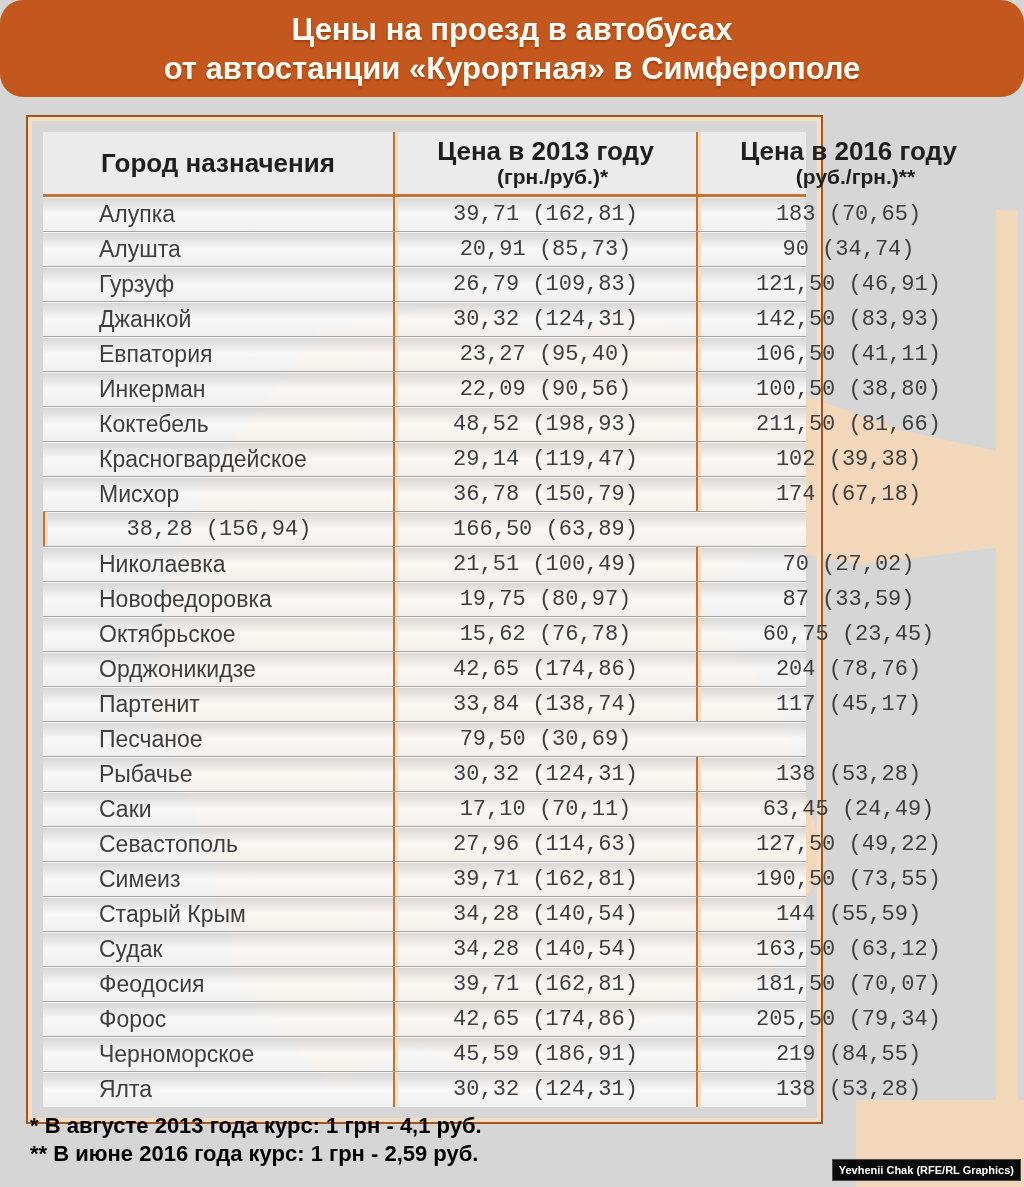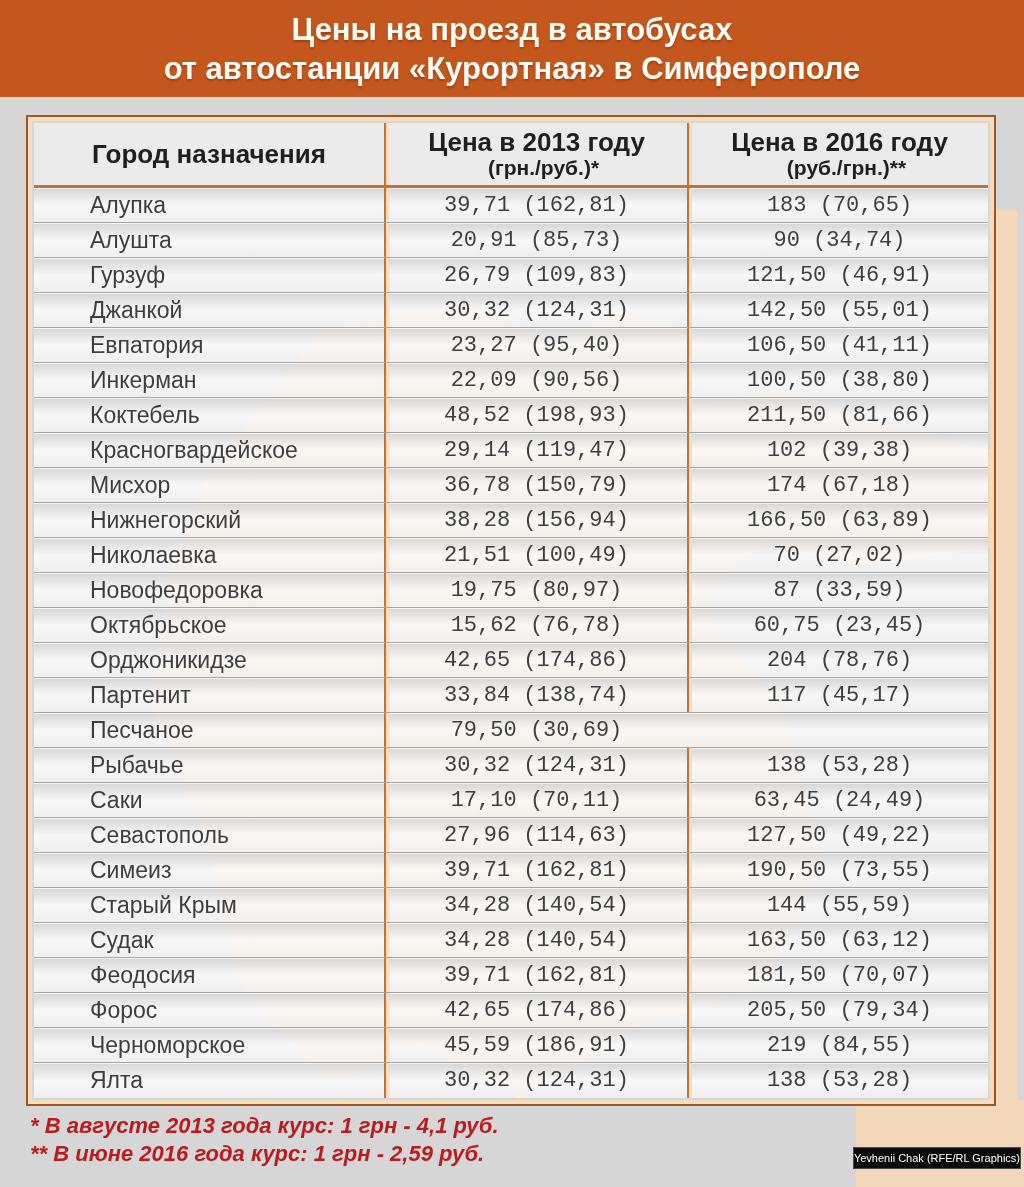--- a/index.html
+++ b/index.html
@@ -8,27 +8,28 @@
     background:#d6d6d6;
     font-family:"Liberation Sans", sans-serif;
   }
   .title-band {
     position:absolute; left:0; top:0; width:1024px; height:97px;
     background:#c4571d; z-index:1;
     display:flex; flex-direction:column; justify-content:center; align-items:center;
     color:#fdfdf6; font-weight:bold; font-size:31px; line-height:39px;
     text-shadow:0 2px 2px rgba(90,30,0,0.35);
     text-align:center;
+    border-radius:23px;
   }
   .watermark { position:absolute; left:0; top:0; z-index:0; }
 
   .table-frame {
-    position:absolute; left:26px; top:115px; width:970px; box-sizing:border-box;
+    position:absolute; left:26px; top:115px; width:797px; box-sizing:border-box;
     border:2px solid #a2551e;
-    padding:6px;
+    padding:15px;
     box-shadow: inset 0 0 0 4px #f6dcc1;
     z-index:1;
   }
   .thead {
     display:grid; grid-template-columns:350px 303px 303px;
     height:62px; align-items:center;
     background:rgba(235,235,235,0.97);
     border-bottom:3px solid #c9712e;
   }
   .th {
@@ -52,26 +53,26 @@
   .row:last-child { border-bottom:none; }
   .cell {
     font-size:23px; color:#3e3e3e;
     display:flex; align-items:center;
   }
   .cell.city { padding-left:56px; }
   .cell.num { justify-content:center; font-size:22px;font-family:Liberation Mono, monospace; }
 
   .footnotes {
     position:absolute; left:30px; top:1112px; z-index:2;
-    font-weight:bold; font-size:22px; color:#b91c1c; line-height:28px;font-style:italic;
+    font-weight:bold; font-size:22px; color:#000000; line-height:28px;
   }
   .credit {
-    position:absolute; right:3px; bottom:18px; z-index:3;
+    position:absolute; right:3px; bottom:6px; z-index:3;
     background:#0a0a0a; color:#ffffff;
-    font-size:11px; font-weight:normal; padding:4px 0;
+    font-size:11px; font-weight:bold; padding:4px 6px;
     border:1px solid #4a4a4a;
   }
 </style>
 </head>
 <body>
 
 <svg class="watermark" width="1024" height="1187" viewBox="0 0 1024 1187" aria-hidden="true">
   <g fill="#f2d7bb">
     <path d="M 210 470 L 320 330 L 470 300 L 560 345 L 620 310 L 700 335
              L 690 405 L 790 390 L 900 430 L 1016 455 L 1016 545 L 860 565
@@ -117,21 +118,21 @@
 
   <div class="row">
     <div class="cell city">Гурзуф</div>
     <div class="cell num">26,79 (109,83)</div>
     <div class="cell num">121,50 (46,91)</div>
   </div>
 
   <div class="row">
     <div class="cell city">Джанкой</div>
     <div class="cell num">30,32 (124,31)</div>
-    <div class="cell num">142,50 (55,01)</div>
+    <div class="cell num">142,50 (83,93)</div>
   </div>
 
   <div class="row">
     <div class="cell city">Евпатория</div>
     <div class="cell num">23,27 (95,40)</div>
     <div class="cell num">106,50 (41,11)</div>
   </div>
 
   <div class="row">
     <div class="cell city">Инкерман</div>
@@ -151,21 +152,20 @@
     <div class="cell num">102 (39,38)</div>
   </div>
 
   <div class="row">
     <div class="cell city">Мисхор</div>
     <div class="cell num">36,78 (150,79)</div>
     <div class="cell num">174 (67,18)</div>
   </div>
 
   <div class="row">
-    <div class="cell city">Нижнегорский</div>
     <div class="cell num">38,28 (156,94)</div>
     <div class="cell num">166,50 (63,89)</div>
   </div>
 
   <div class="row">
     <div class="cell city">Николаевка</div>
     <div class="cell num">21,51 (100,49)</div>
     <div class="cell num">70 (27,02)</div>
   </div>
 

